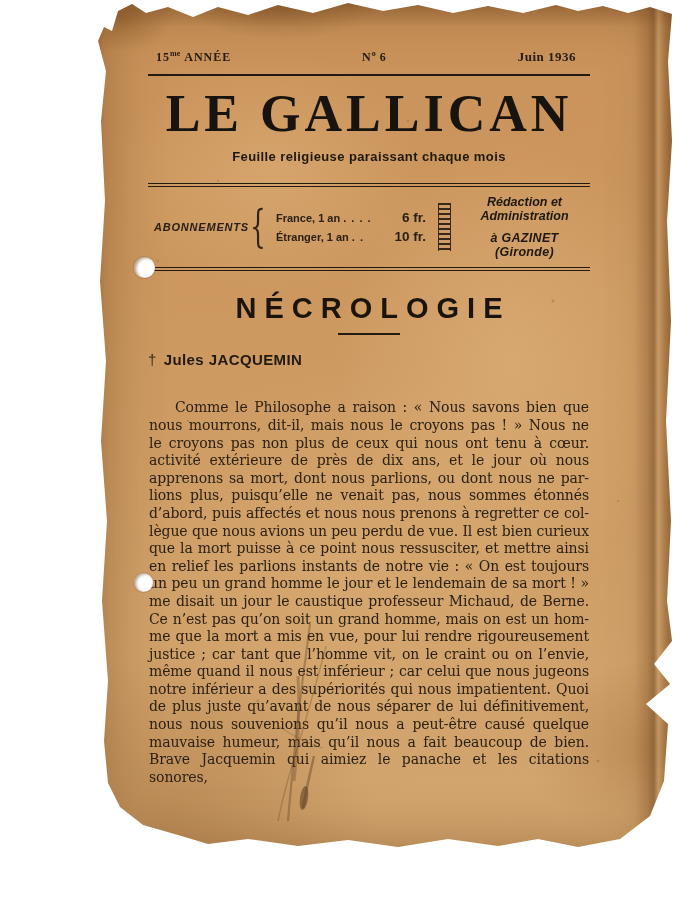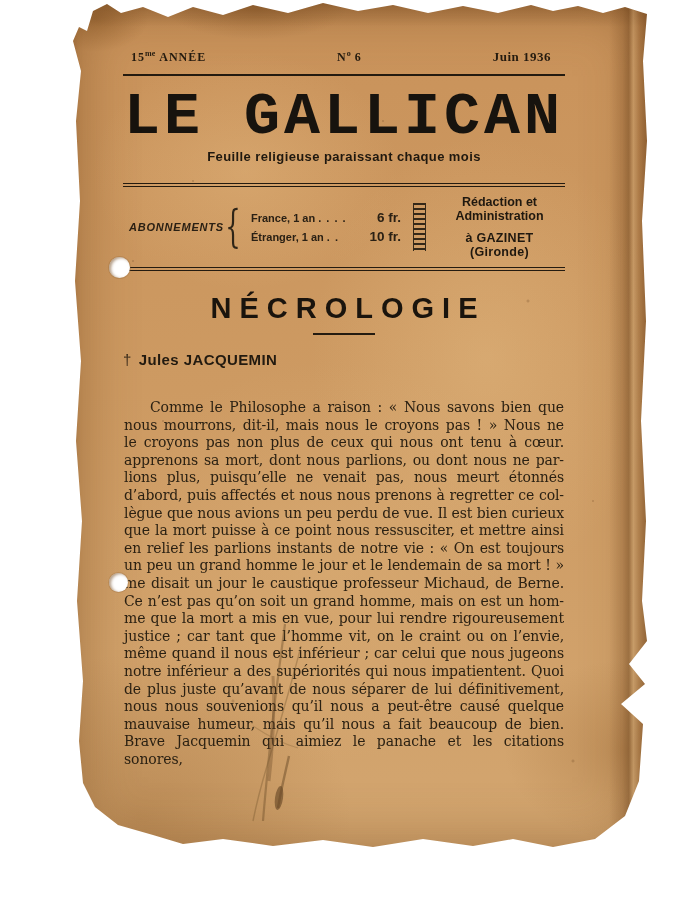--- a/index.html
+++ b/index.html
@@ -7,21 +7,21 @@
     width:696px; height:903px;
     background:#ffffff;
     font-family:"Liberation Sans", sans-serif;
     overflow:hidden;
   }
   .scan {
     position:relative; width:696px; height:903px; background:#ffffff;
   }
   
   .paper {
-    position:absolute; left:73px; top:1px; width:574px; height:851px;
+    position:absolute; left:98px; top:1px; width:574px; height:851px;
     filter:drop-shadow(3px 4px 5px rgba(100,70,40,.4));
     clip-path:polygon(
       0px 40px, 6px 26px, 14px 30px, 20px 10px, 34px 3px, 48px 12px, 70px 6px,
       95px 16px, 120px 6px, 150px 14px, 180px 4px, 215px 12px, 250px 2px,
       285px 10px, 320px 4px, 355px 12px, 390px 5px, 425px 12px, 458px 4px,
       480px 10px, 505px 5px, 530px 12px, 552px 6px, 574px 13px,
       570px 60px, 574px 140px, 569px 220px, 573px 320px, 568px 420px,
       573px 520px, 569px 600px, 574px 640px, 556px 663px, 572px 683px,
       548px 703px, 570px 723px, 566px 780px, 552px 815px, 522px 838px,
       480px 846px, 440px 838px, 400px 845px, 350px 838px, 300px 846px,
@@ -79,46 +79,46 @@
     margin-top:48px; padding:0 14px 9px 8px;
     display:flex; justify-content:space-between; align-items:baseline;
     border-bottom:2px solid #241b10;
     font-family:"Liberation Serif", serif; font-weight:bold;
     font-size:12px; letter-spacing:1px; color:#241b10;
   }
   .issue-row sup { font-size:8px; letter-spacing:0; }
   .issue-date { font-size:13px; letter-spacing:.5px; }
   .masthead-title {
     margin-top:13px; text-align:center;
-    font-family:Liberation Mono, monospace; font-weight:bold;
-    font-size:60px; line-height:.95; letter-spacing:4px; color:#17130e;
+    font-family:Liberation Serif, serif; font-weight:bold;
+    font-size:52px; line-height:.95; letter-spacing:4px; color:#17130e;
   }
   .masthead-subtitle {
-    margin-top:3px; text-align:center; font-weight:bold;
+    margin-top:11px; text-align:center; font-weight:bold;
     font-size:13px; letter-spacing:.4px; color:#1f180f;
   }
   .info-box {
     margin-top:19px; border-top:4px double #241b10; border-bottom:4px double #241b10;
     padding:8px 2px 8px 6px; display:flex; align-items:center;
   }
   .sub-label { font-size:11px; font-weight:bold; letter-spacing:.8px; width:92px; flex:none;font-style:italic; }
   .sub-brace {
     font-family:"DejaVu Serif", serif; font-size:44px; font-weight:normal; line-height:40px;
     transform:scaleX(.55); color:#2f2517; flex:none; margin:0 0 0 -2px;
   }
   .sub-rates { display:flex; flex-direction:column; gap:4px; margin-left:4px; flex:none; width:150px; }
   .rate-row { display:flex; align-items:baseline; font-size:11px; font-weight:bold; white-space:nowrap; }
   .rate-dots { margin:0 3px; letter-spacing:1px; }
   .rate-price { font-size:13.5px; margin-left:auto; }
   .ladder {
     flex:none; width:11px; height:48px; margin:0 10px 0 12px;
     border-left:1.5px solid #352818; border-right:1.5px solid #352818;
     background:repeating-linear-gradient(180deg, #352818 0 1.5px, transparent 1.5px 5px);
   }
-  .admin { flex:1; text-align:center; font-weight:bold; color:#1f180f; }
+  .admin { flex:1; text-align:center; font-weight:bold; color:#1f180f;font-style:italic; }
   .admin-line1 { font-size:12.5px; }
   .admin-line2 { font-size:12.5px; margin-top:8px; letter-spacing:.3px; }
   .section-title {
     margin-top:21px; text-align:center;
     font-family:Liberation Sans, sans-serif; font-weight:bold;
     font-size:29px; letter-spacing:8px; color:#1a140d; text-indent:8px;
   }
   .section-rule { width:62px; height:2px; background:#241b10; margin:8px auto 0; }
   .article-title {
     margin-top:16px; text-align:left; font-weight:bold;
@@ -177,22 +177,23 @@
       <div class="section-rule"></div>
 
       <div class="article-title">
         <span class="cross">†</span><span>Jules JACQUEMIN</span>
       </div>
 
       <div class="article-body">
           <div class="body-line">Comme le Philosophe a raison : « Nous savons bien que</div>
           <div class="body-line">nous mourrons, dit-il, mais nous le croyons pas ! » Nous ne</div>
           <div class="body-line">le croyons pas non plus de ceux qui nous ont tenu à cœur.</div>
+          <div class="body-line">activité extérieure de près de dix ans, et le jour où nous</div>
           <div class="body-line">apprenons sa mort, dont nous parlions, ou dont nous ne par-</div>
-          <div class="body-line">lions plus, puisqu’elle ne venait pas, nous meurt étonnés</div>
+          <div class="body-line">lions plus, puisqu’elle ne venait pas, nous sommes étonnés</div>
           <div class="body-line">d’abord, puis affectés et nous nous prenons à regretter ce col-</div>
           <div class="body-line">lègue que nous avions un peu perdu de vue. Il est bien curieux</div>
           <div class="body-line">que la mort puisse à ce point nous ressusciter, et mettre ainsi</div>
           <div class="body-line">en relief les parlions instants de notre vie : « On est toujours</div>
           <div class="body-line">un peu un grand homme le jour et le lendemain de sa mort ! »</div>
           <div class="body-line">me disait un jour le caustique professeur Michaud, de Berne.</div>
           <div class="body-line">Ce n’est pas qu’on soit un grand homme, mais on est un hom-</div>
           <div class="body-line">me que la mort a mis en vue, pour lui rendre rigoureusement</div>
           <div class="body-line">justice ; car tant que l’homme vit, on le craint ou on l’envie,</div>
           <div class="body-line">même quand il nous est inférieur ; car celui que nous jugeons</div>

